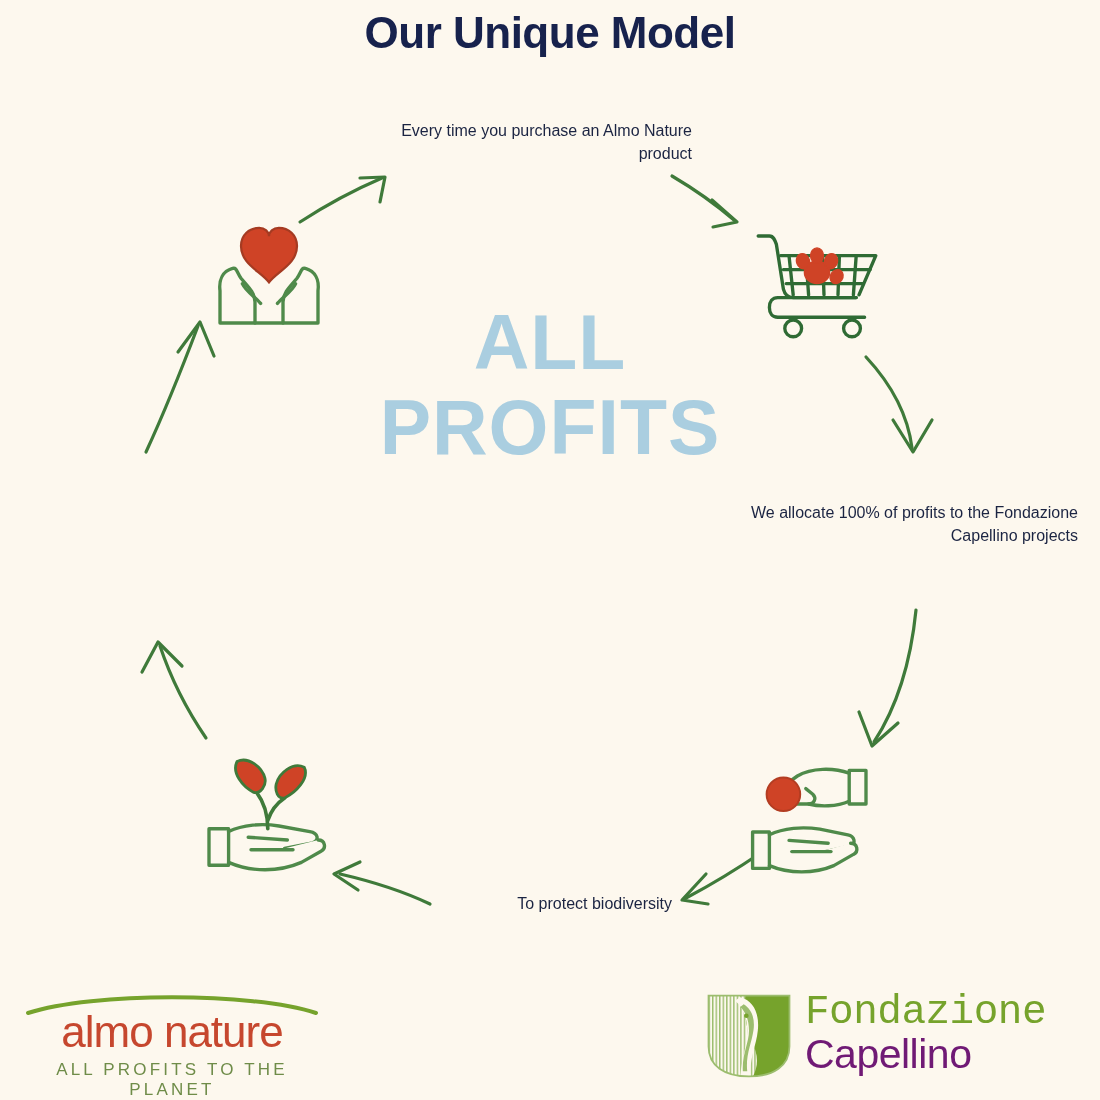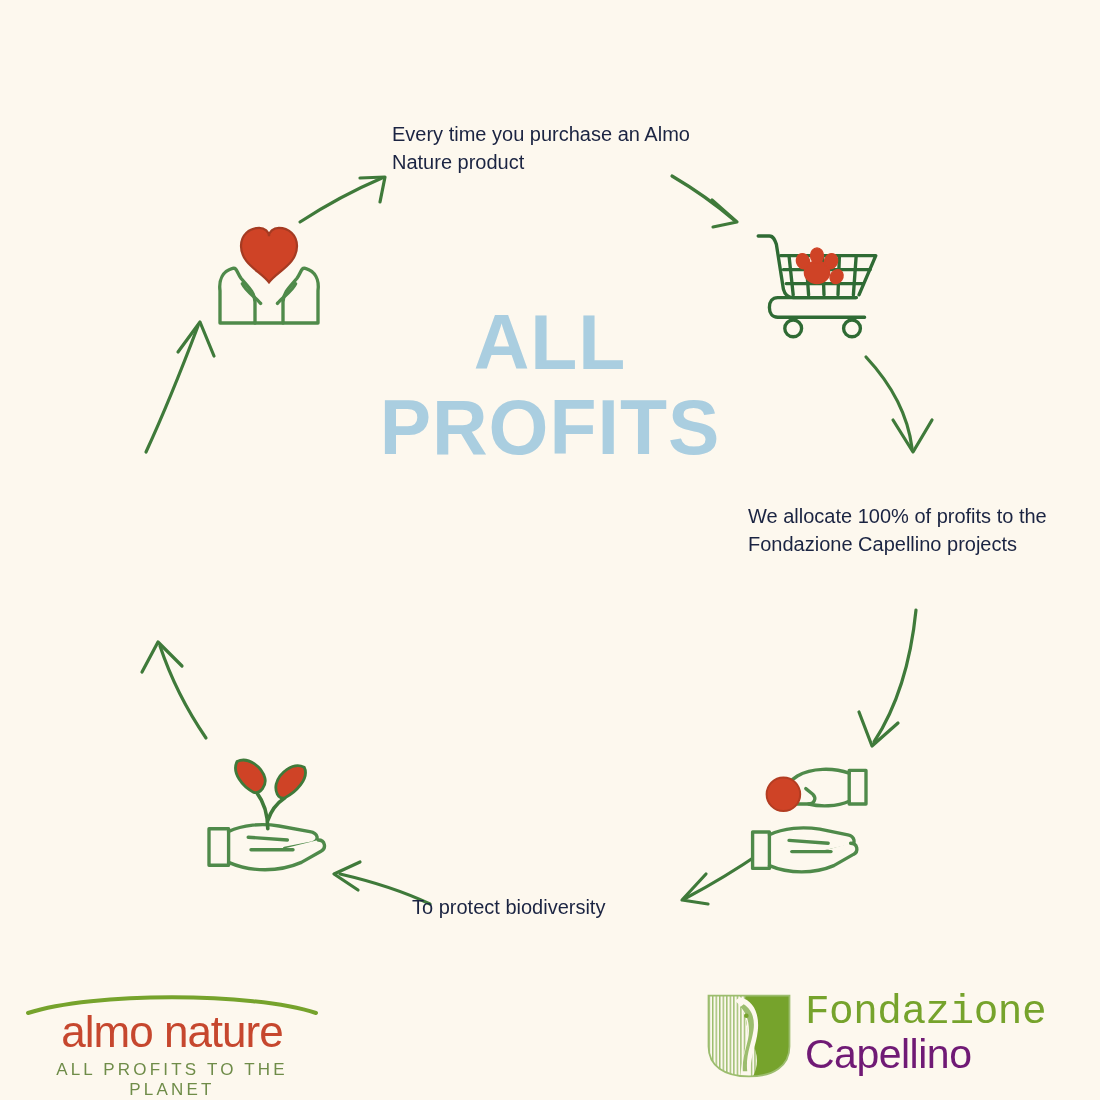--- a/index.html
+++ b/index.html
@@ -40,23 +40,23 @@
     font-weight: bold;
     font-size: 77px;
     line-height: 1.1;
     letter-spacing: 1px;
   }
   #center-word div { display: block; }
   
   .caption {
     position: absolute;
     color: #1b2442;
-    font-size: 20px;
+    font-size: 16px;
     line-height: 1.42;
-    text-align: left;
+    text-align: right;
     font-weight: 500;
   }
   #cap-top      { left: 392px; top: 120px;  width: 300px; }
   #cap-right    { left: 748px; top: 502px;  width: 330px; }
   #cap-bottom   { left: 412px; top: 893px;  width: 260px; }
   #cap-left     { left: 42px;  top: 498px;  width: 250px; }
 
   
   .icon-wrap { position: absolute; }
   #icon-heart { left: 196px; top: 204px;  width: 146px; height: 140px; }
@@ -128,20 +128,21 @@
     color: #701a75;
     line-height: 1.02;
     letter-spacing: -0.5px;
   }
 </style>
 </head>
 <body>
 
 <div id="poster">
 
+  <div id="title">Our Unique Model</div>
 
   <div id="center-word">
     <div>ALL</div>
     <div>PROFITS</div>
   </div>
 
   <svg id="arrows" viewBox="0 0 1100 1100">
     <g fill="none" stroke="#3f7a3a" stroke-width="3.2" stroke-linecap="round" stroke-linejoin="round">
 
       <g>

